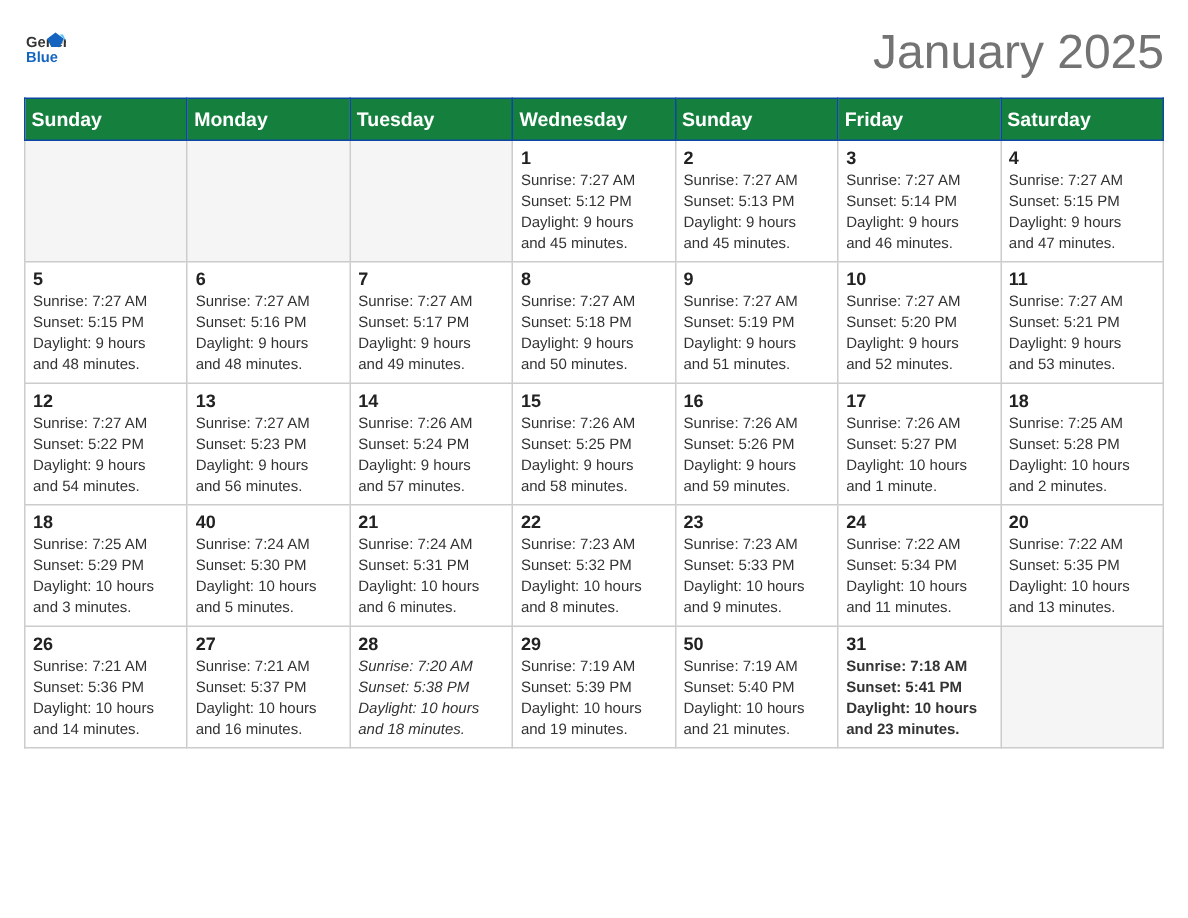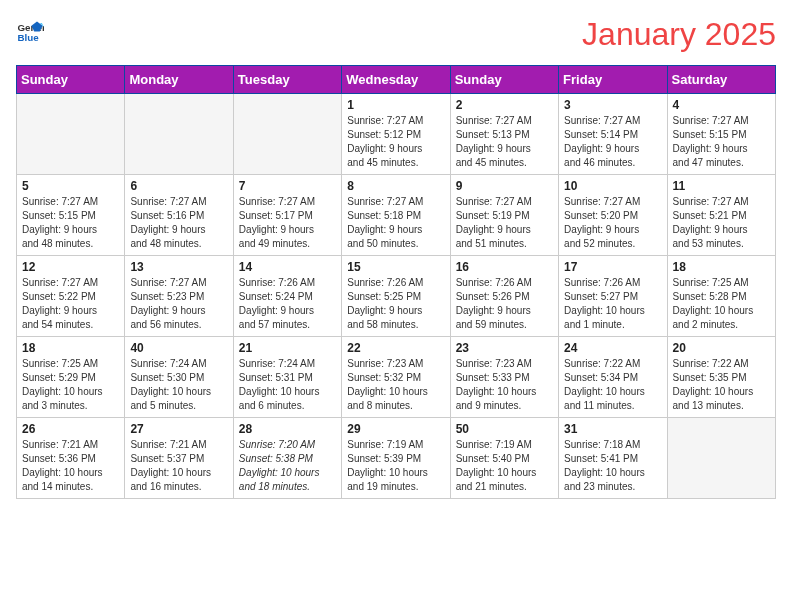--- a/index.html
+++ b/index.html
@@ -24,33 +24,33 @@
     .logo-icon {
       width: 28px;
       height: 28px;
     }
     .title-area {
       text-align: right;
     }
     .month-title {
       font-size: 32px;
       font-weight: normal;
-      color: #ef4444;
+      color: #737373;
     }
     .subtitle {
       font-size: 15px;
       color: #555;
     }
     table {
       width: 100%;
       border-collapse: collapse;
       table-layout: fixed;
     }
     th {
-      background-color: #a21caf;
+      background-color: #15803d;
       color: #fff;
       font-size: 13px;
       font-weight: bold;
       padding: 6px 4px;
       text-align: left;
       border: 1px solid #0d47a1;
     }
     td {
       border: 1px solid #ccc;
       vertical-align: top;
@@ -325,21 +325,21 @@
         </td>
         <td>
           <div class="day-number">50</div>
           <div class="day-info" style="white-space: pre-line;">Sunrise: 7:19 AM
 Sunset: 5:40 PM
 Daylight: 10 hours
 and 21 minutes.</div>
         </td>
         <td>
           <div class="day-number">31</div>
-          <div class="day-info" style="white-space: pre-line;">Sunrise: 7:18 AM
+          <div class="day-info" style="white-space: pre-line; font-weight: bold;">Sunrise: 7:18 AM
 Sunset: 5:41 PM
 Daylight: 10 hours
 and 23 minutes.</div>
         </td>
         <td class="empty"></td>
       </tr>
     </tbody>
 </table>
 
 </body></html>

